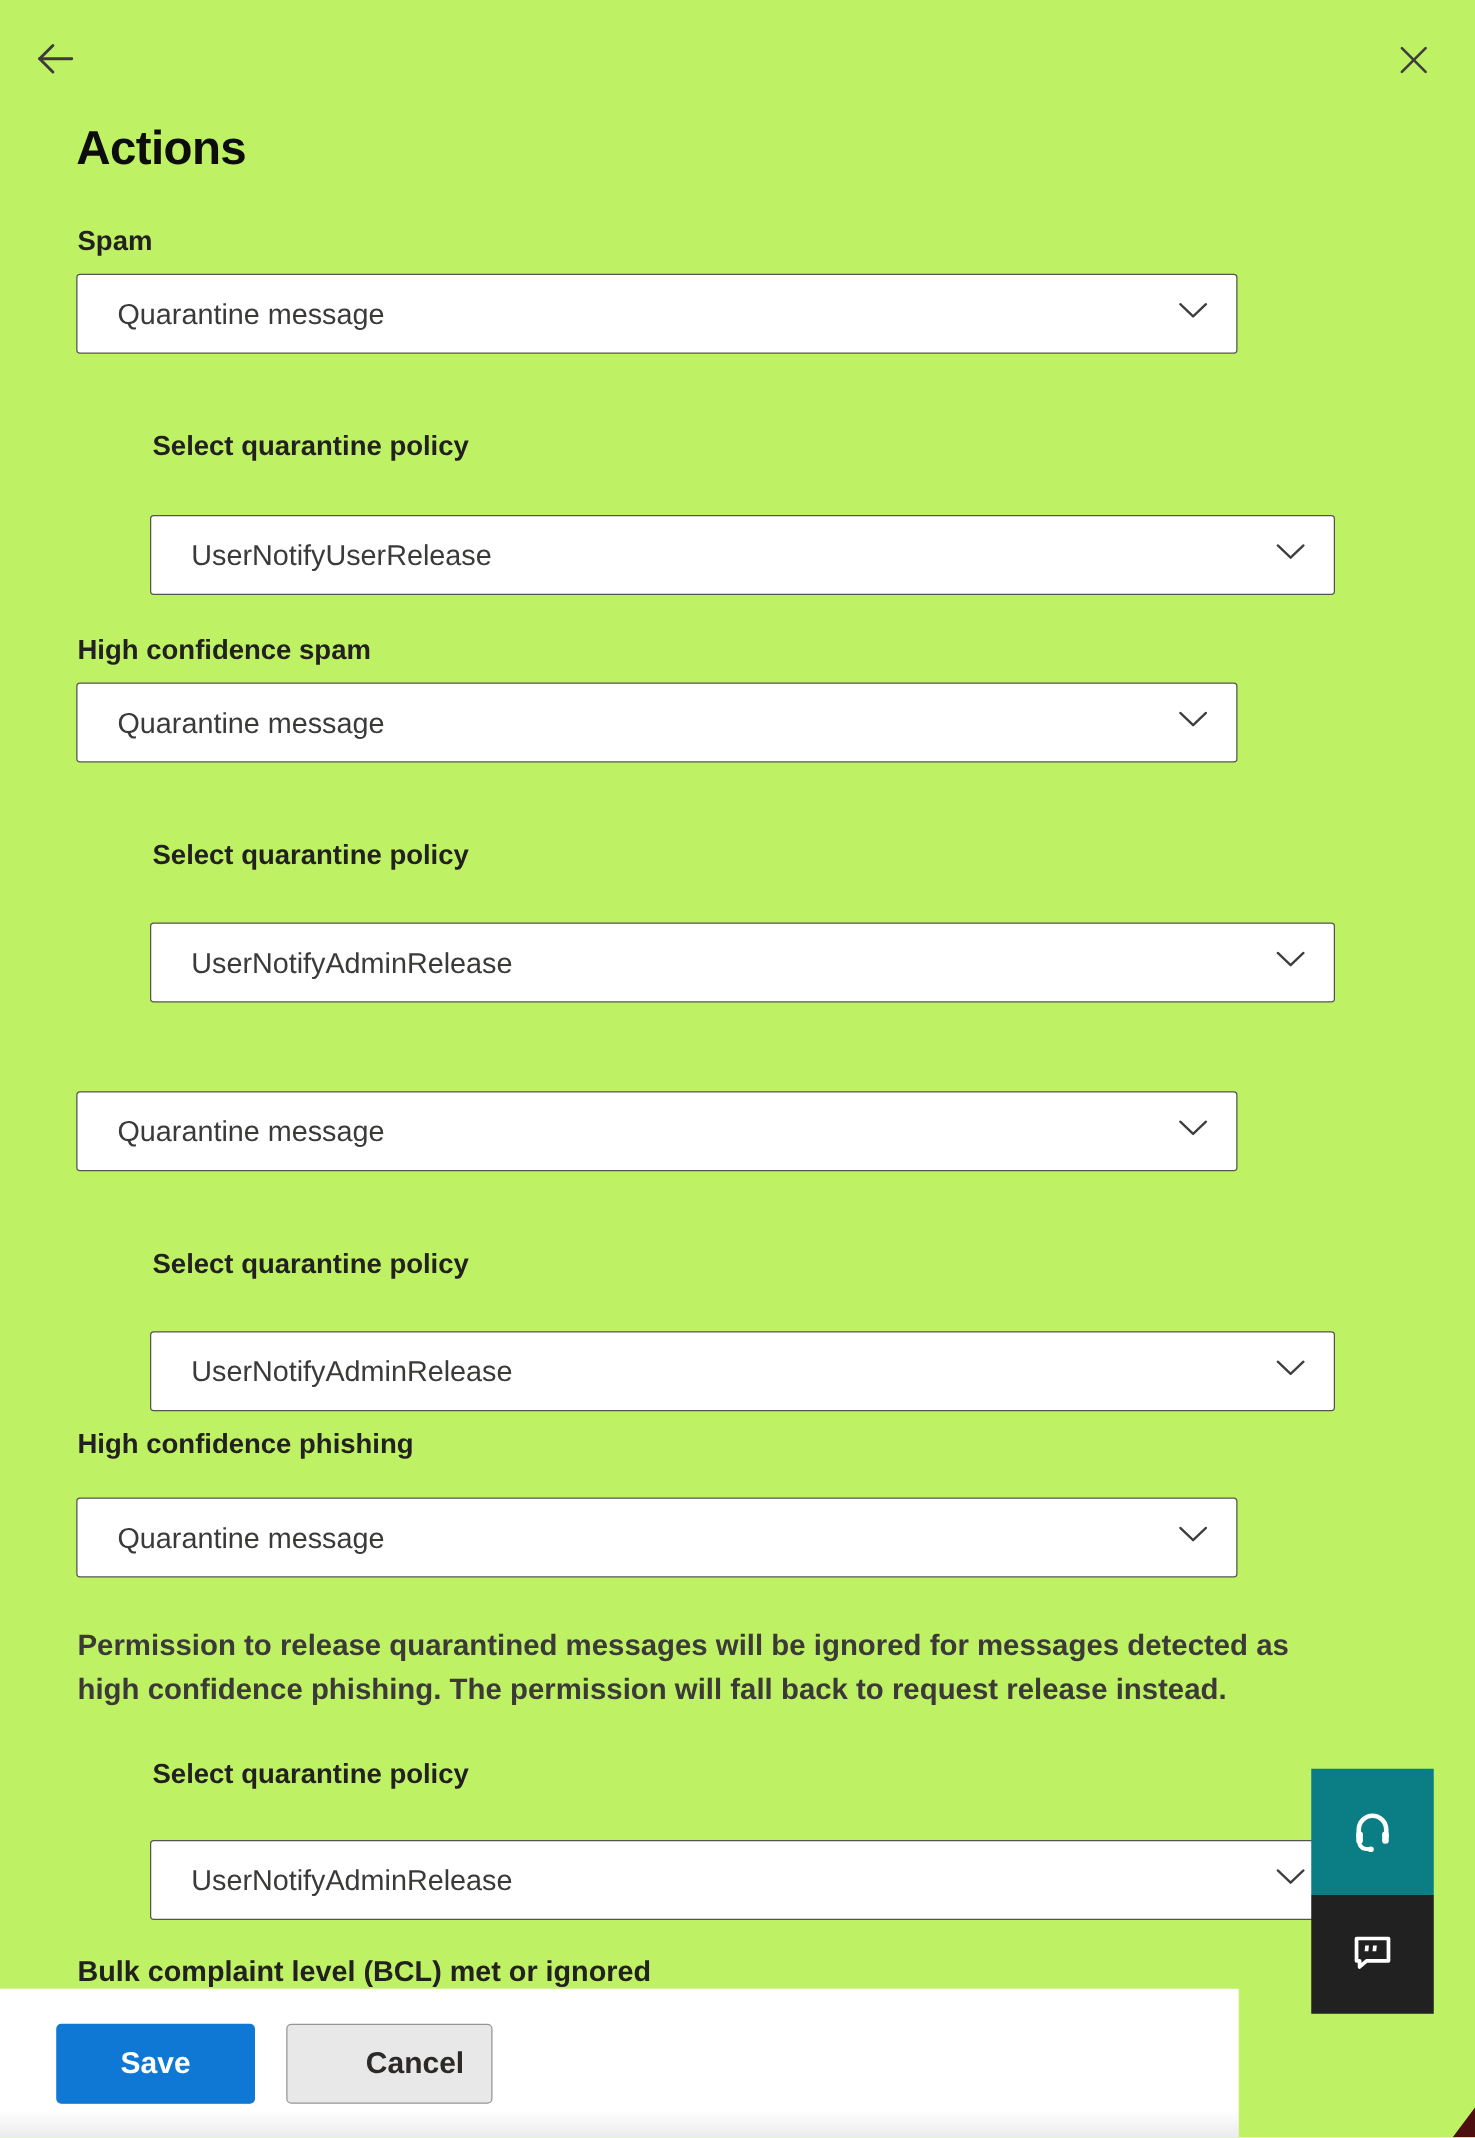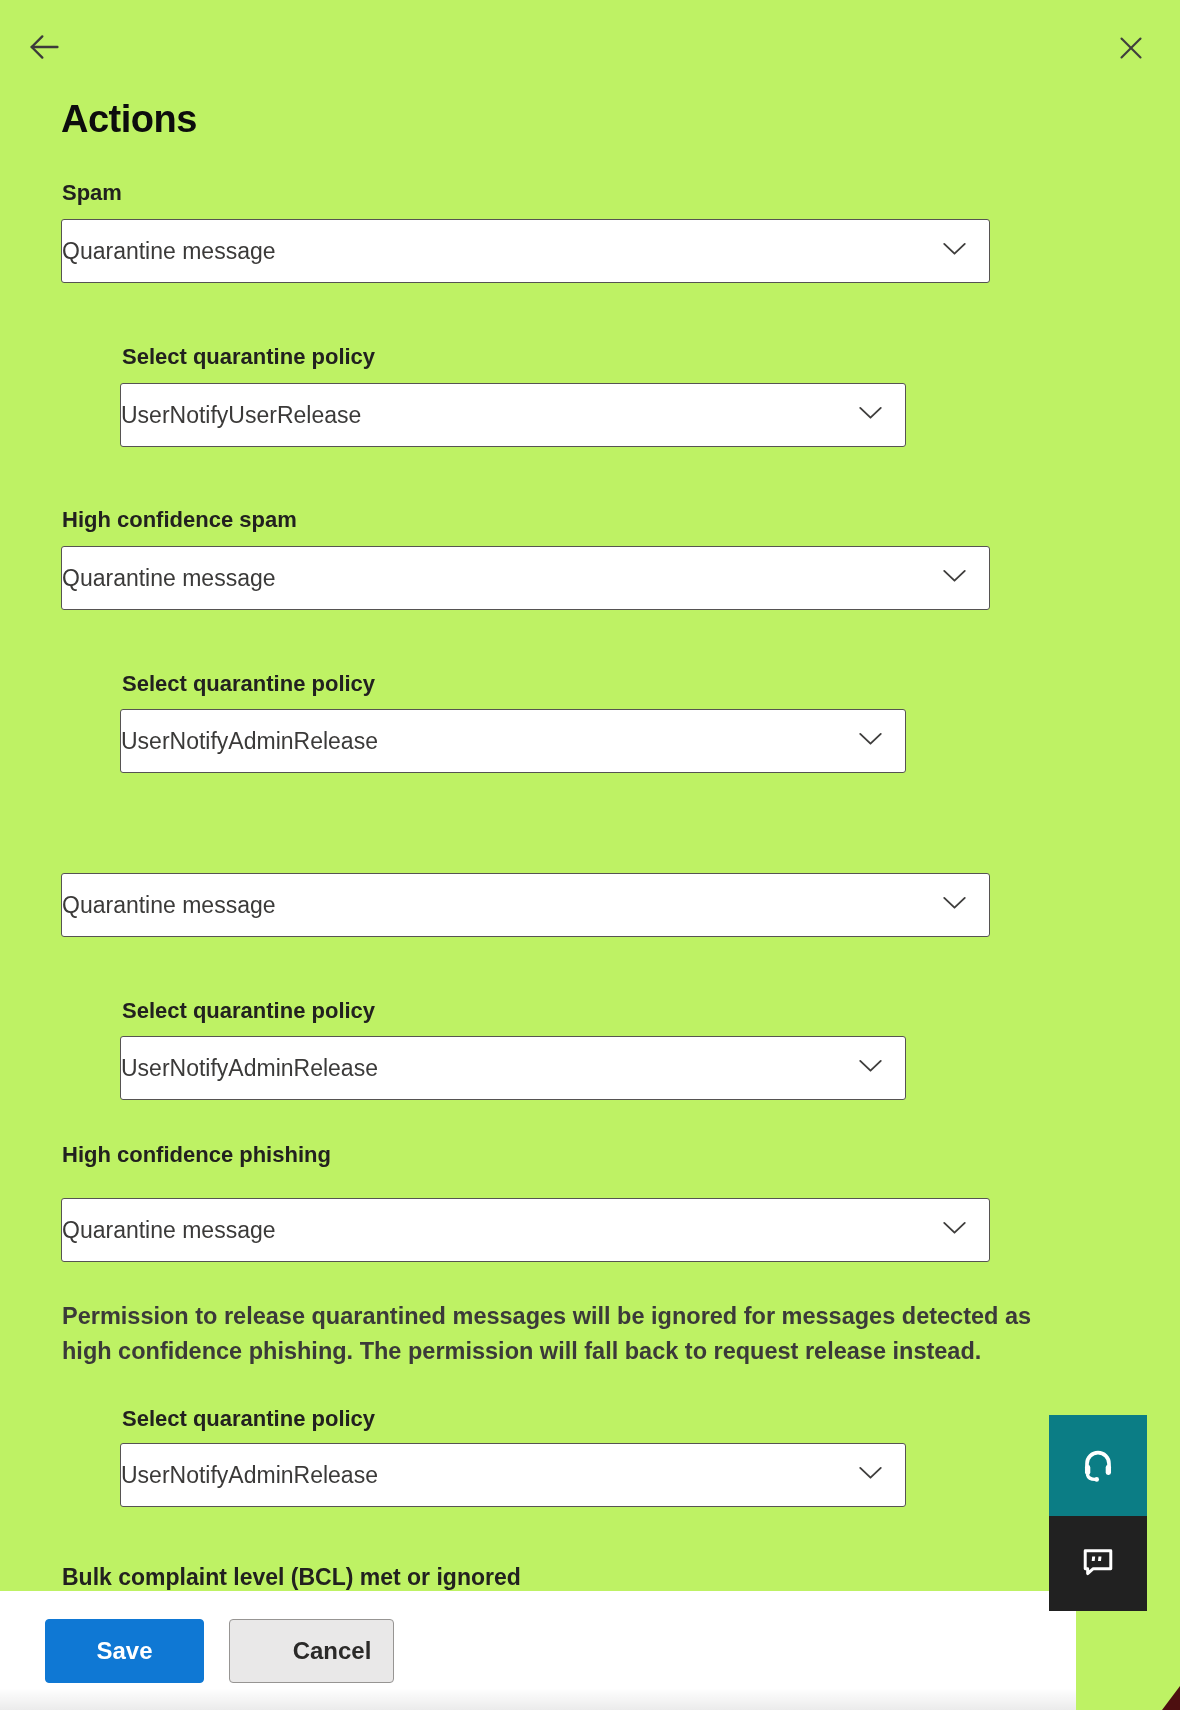--- a/index.html
+++ b/index.html
@@ -12,32 +12,32 @@
 
   .title{position:absolute;left:61px;top:98px;margin:0;font-size:38px;font-weight:700;
          color:#0d0d0d;letter-spacing:-0.5px;}
 
   .flabel{position:absolute;left:62px;font-size:22px;font-weight:600;color:#22211f;
           line-height:26px;white-space:nowrap;}
   .flabel.ind{left:122px;}
 
   .combo{position:absolute;left:61px;width:929px;height:64px;box-sizing:border-box;
          background:#fff;border:1.6px solid #565452;border-radius:3px;
-         display:flex;align-items:center;padding:0 62px 0 0;cursor:pointer;}
-  .combo.ind{left:120px;width:786px;}
+         display:flex;align-items:center;padding:0 62px 0 32px;cursor:pointer;}
+  .combo.ind{left:120px;width:948px;margin-top:29px;}
   .combo-text{font-size:23px;color:#3b3a39;white-space:nowrap;}
   .chev{position:absolute;right:22px;top:50%;transform:translateY(-50%);}
 
   .note{position:absolute;left:62px;font-size:23.5px;line-height:34.5px;color:#3b3a39;
         white-space:nowrap;font-weight:bold;}
 
   .bulk{position:absolute;left:62px;top:1563px;font-size:23px;font-weight:600;color:#22211f;
         line-height:28px;white-space:nowrap;z-index:1;}
 
-  .footer{position:absolute;left:0;top:1591px;width:1076px;height:119px;background:#fff;z-index:2;}
+  .footer{position:absolute;left:0;top:1591px;width:991px;height:119px;background:#fff;z-index:2;}
   .footer::after{content:"";position:absolute;left:0;bottom:0;width:100%;height:22px;
         background:linear-gradient(to bottom,rgba(0,0,0,0),rgba(0,0,0,0.08));}
   .btn{position:absolute;top:28px;height:64px;box-sizing:border-box;border-radius:4px;
        font-family:inherit;font-size:24px;font-weight:600;cursor:pointer;
        display:flex;align-items:center;justify-content:center;}
   .btn-save{left:45px;width:159px;background:#0f78d4;border:1px solid #0f78d4;color:#ffffff;}
   .btn-cancel{left:229px;width:165px;background:#e9e8e8;border:1px solid #979593;color:#2b2a29;padding-left:47px;}
 
   .help{position:absolute;left:1049px;width:98px;border:none;cursor:pointer;z-index:3;
         display:flex;align-items:center;justify-content:center;}

